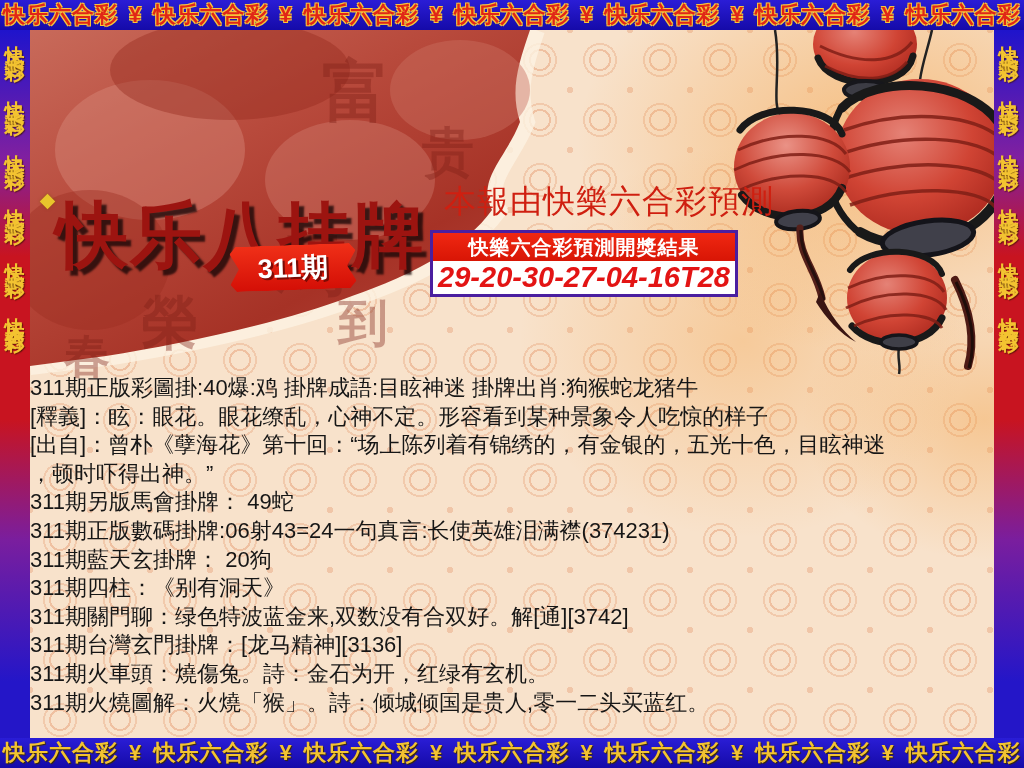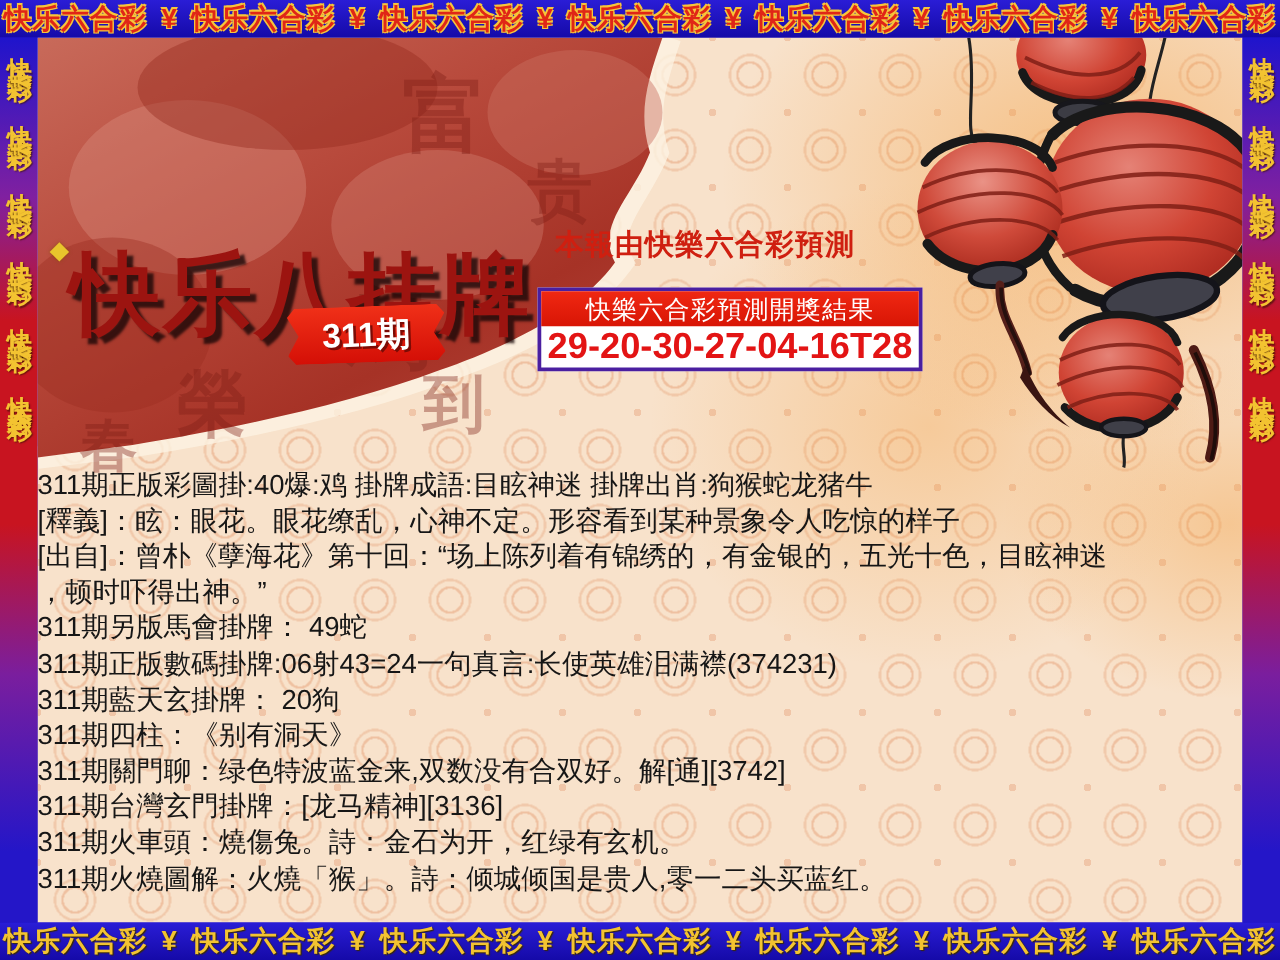--- a/index.html
+++ b/index.html
@@ -68,38 +68,39 @@
     position:absolute; left:200px; top:215px; width:126px; height:45px;
     background:linear-gradient(180deg,#f03018,#d40f06);
     clip-path:polygon(5% 0,95% 0,100% 16%,93% 50%,100% 84%,95% 100%,5% 100%,0 84%,7% 50%,0 16%);
     transform:rotate(-2deg);
     display:flex; align-items:center; justify-content:center;
     font-size:27px; font-weight:bold; color:#ffffff;
     text-shadow:2px 2px 0 #7c0b05;
   }
   .announcement {
     position:absolute; left:414px; top:150px;
-    font-size:23px; font-weight:bold; color:#cf1f10; letter-spacing:1px;
+    font-size:32px; font-weight:normal; color:#cf1f10; letter-spacing:1px;
     white-space:nowrap;
   }
   .result-box {
     position:absolute; left:400px; top:200px; width:308px; height:67px;
     border:3px solid #4a1fa0; background:#ffffff;
     display:flex; flex-direction:column;
   }
   .result-box-title {
     height:30px; background:linear-gradient(180deg,#f02812,#d81505);
-    color:#ffffff; font-size:20px; font-weight:normal;
+    color:#ffffff; font-size:20px; font-weight:bold;
     display:flex; align-items:center; justify-content:center; letter-spacing:1px;
     white-space:nowrap;
   }
   .result-numbers {
     flex:1; display:flex; align-items:center; justify-content:center;
     color:#e31414; font-size:29px; font-weight:bold; letter-spacing:0;
     white-space:nowrap;
+    font-style:italic;
   }
 
   
   .lines {
     position:absolute; left:0; top:333px; width:988px;
     color:#161616; font-size:22px; line-height:28.6px;margin-top:11px;
   }
   .line { white-space:nowrap; overflow:hidden; }
 </style>
 </head>

